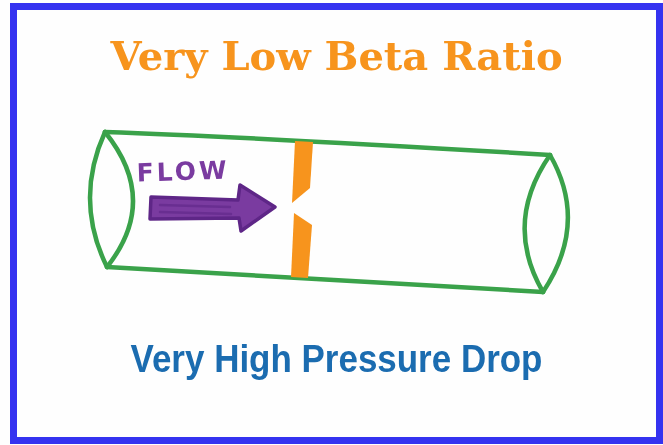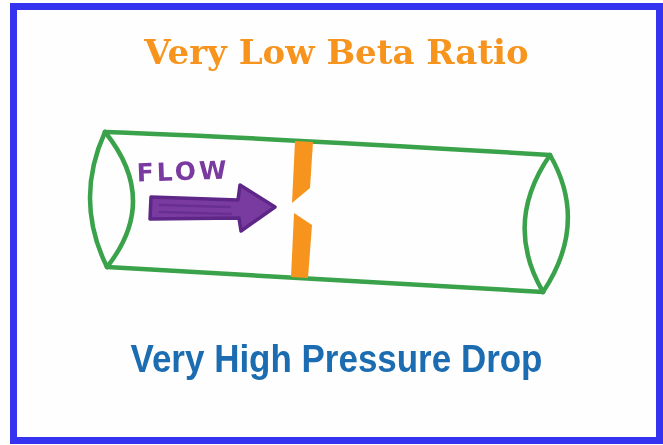--- a/index.html
+++ b/index.html
@@ -23,21 +23,21 @@
     background: #fefefe;
   }
   .title {
     position: absolute;
     left: 10px;
     right: 0;
     top: 32px;
     text-align: center;
     font-family: "DejaVu Serif", serif;
     font-weight: 600;
-    font-size: 34px;
+    font-size: 40px;
     letter-spacing: 0px;
     color: var(--title-orange, #f7941d);
   }
   .caption {
     position: absolute;
     left: 10px;
     right: 0;
     top: 338px;
     text-align: center;
     font-family: "Liberation Sans", sans-serif;

